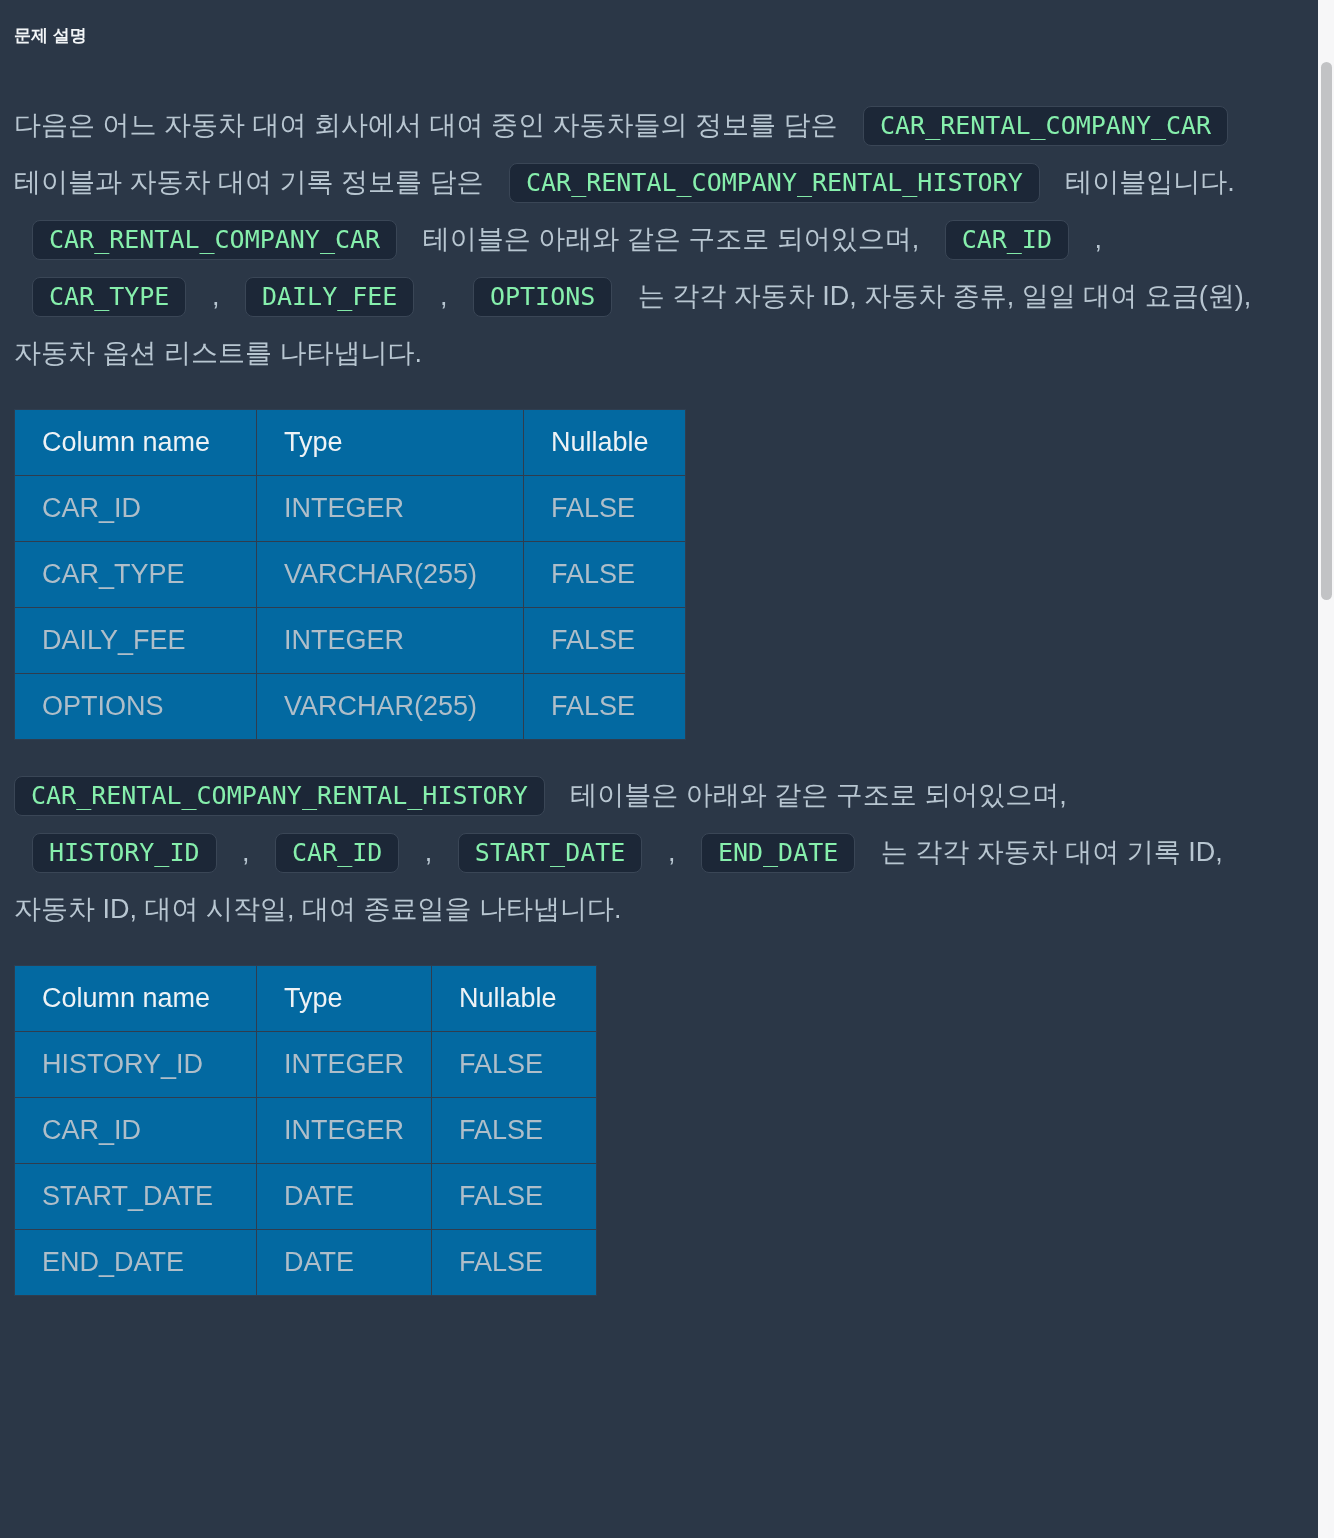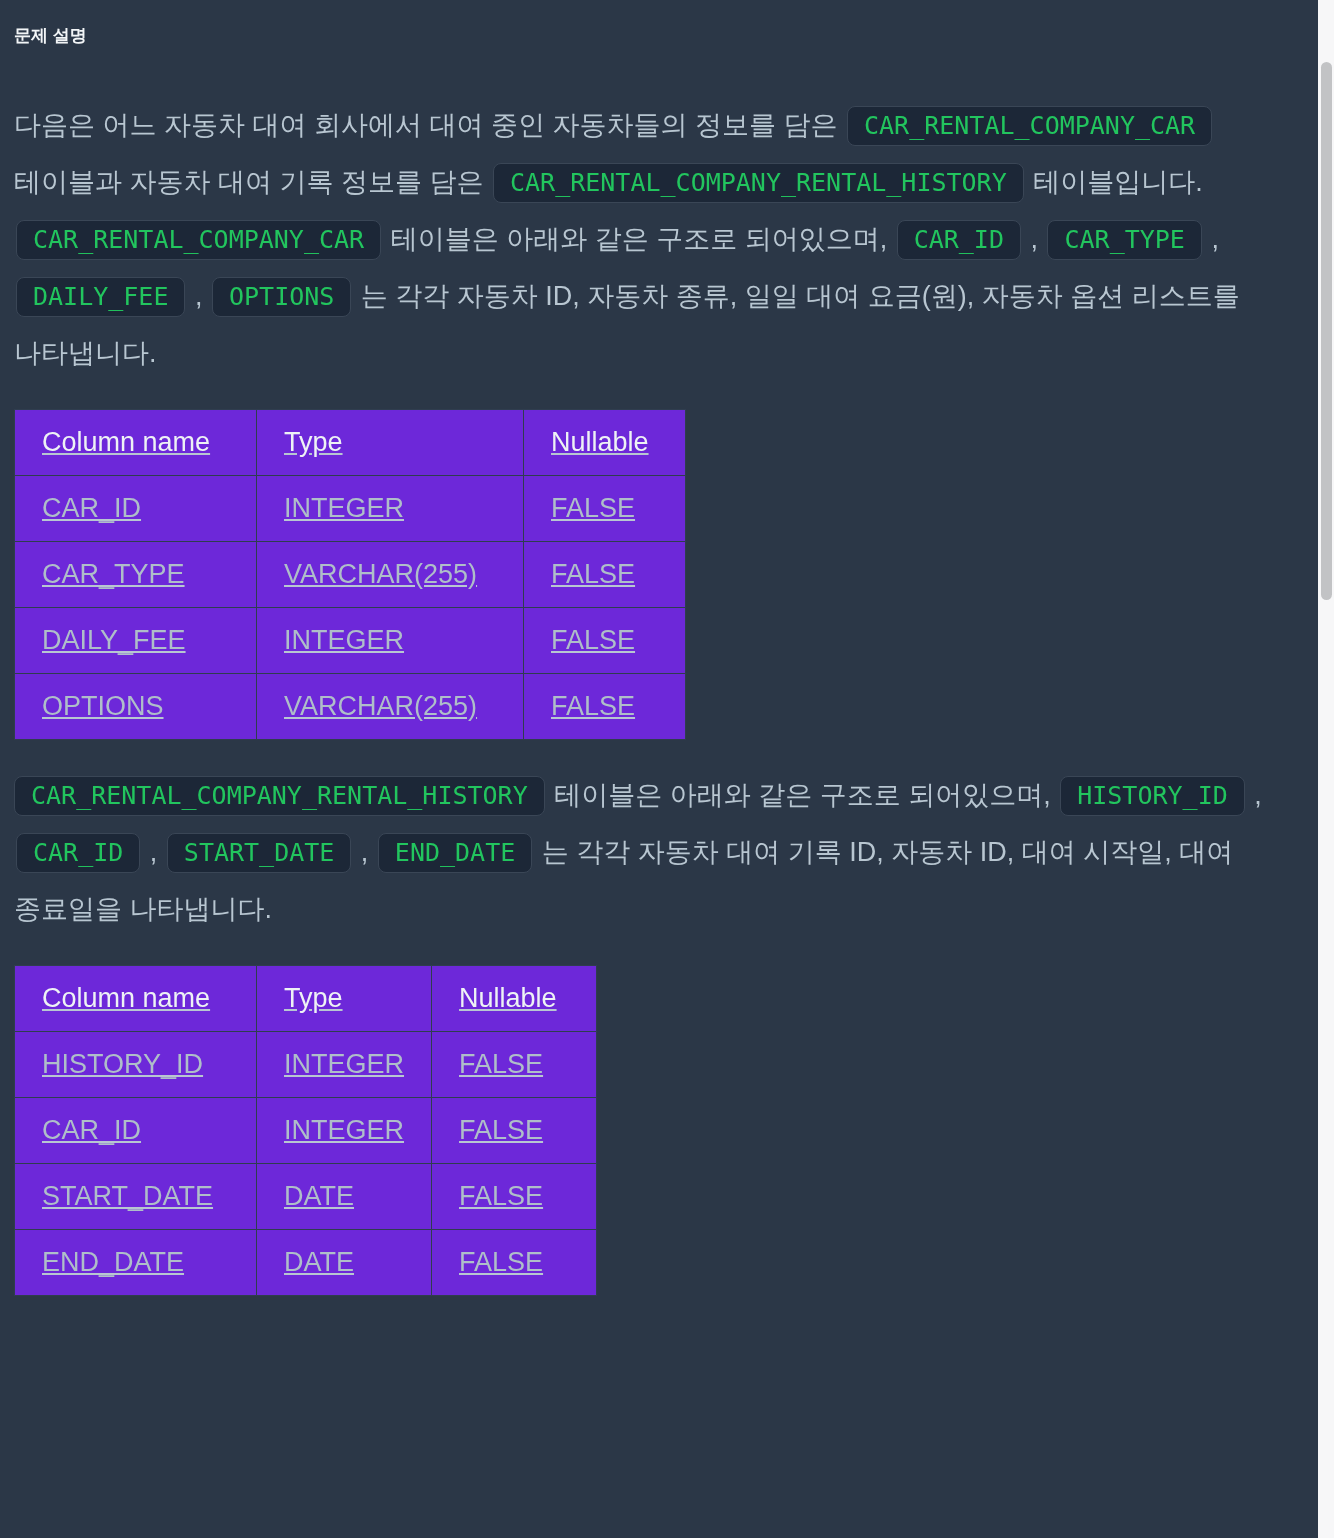--- a/index.html
+++ b/index.html
@@ -31,31 +31,30 @@
   }
   .para.first{margin-top:50px;}
   code.badge{
     font-family:"DejaVu Sans Mono", monospace;
     font-size:25px;
     line-height:1;
     background:#1C2737;
     border:1px solid #3A4656;
     border-radius:8px;
     padding:6px 16px 7px 16px;
-    color:#22c55e;
-    margin:0 2px;
+    color:#86efac;
+    margin:0 18px;
     white-space:nowrap;
     display:inline-block;
   }
   table.schema{
     border-collapse:collapse;
     table-layout:fixed;
     margin:27px 0;
-    background:#6d28d9;
-    text-decoration:underline;
+    background:#0369a1;
   }
   table.schema th, table.schema td{
     border:1px solid #2F3D4F;
     text-align:left;
     padding:0 27px;
     height:65px;
     font-size:27px;
     font-weight:400;
     overflow:hidden;
     white-space:nowrap;

